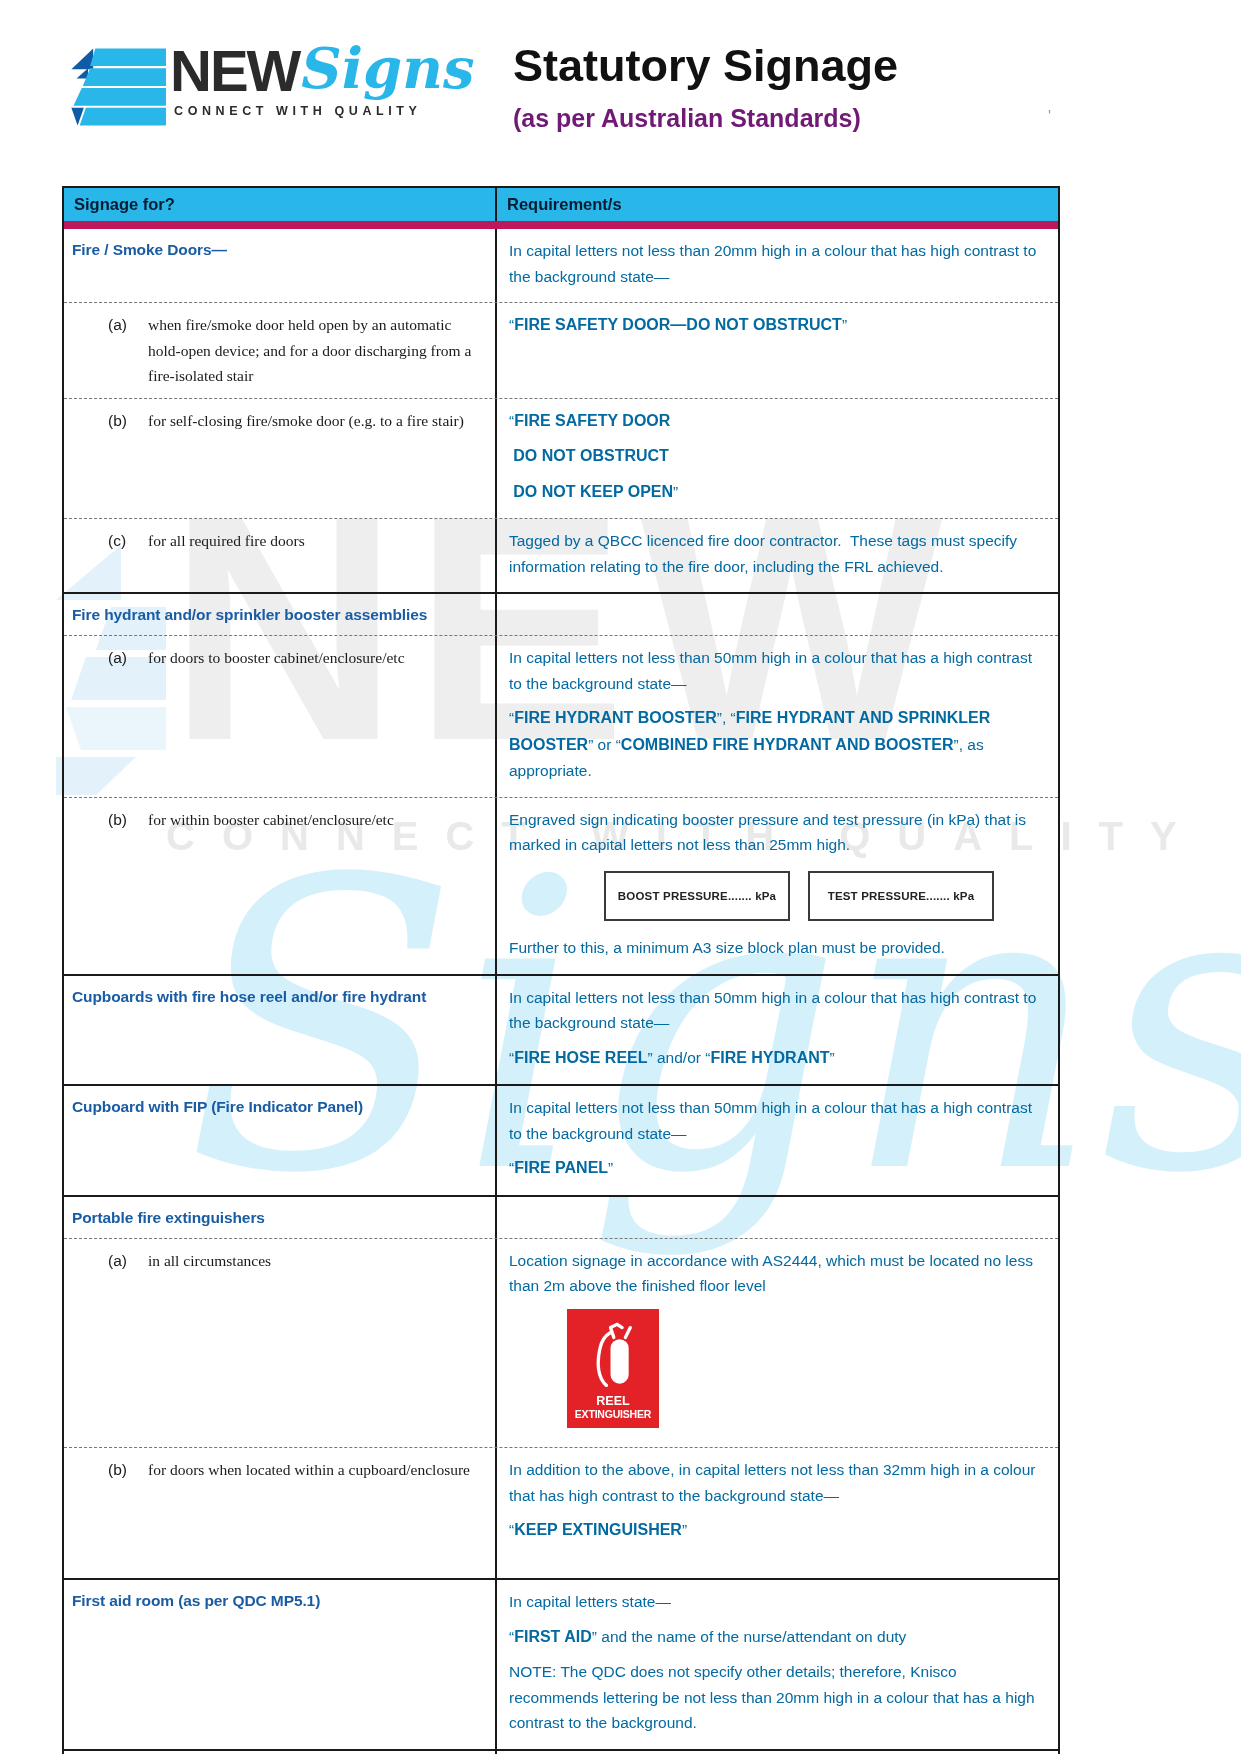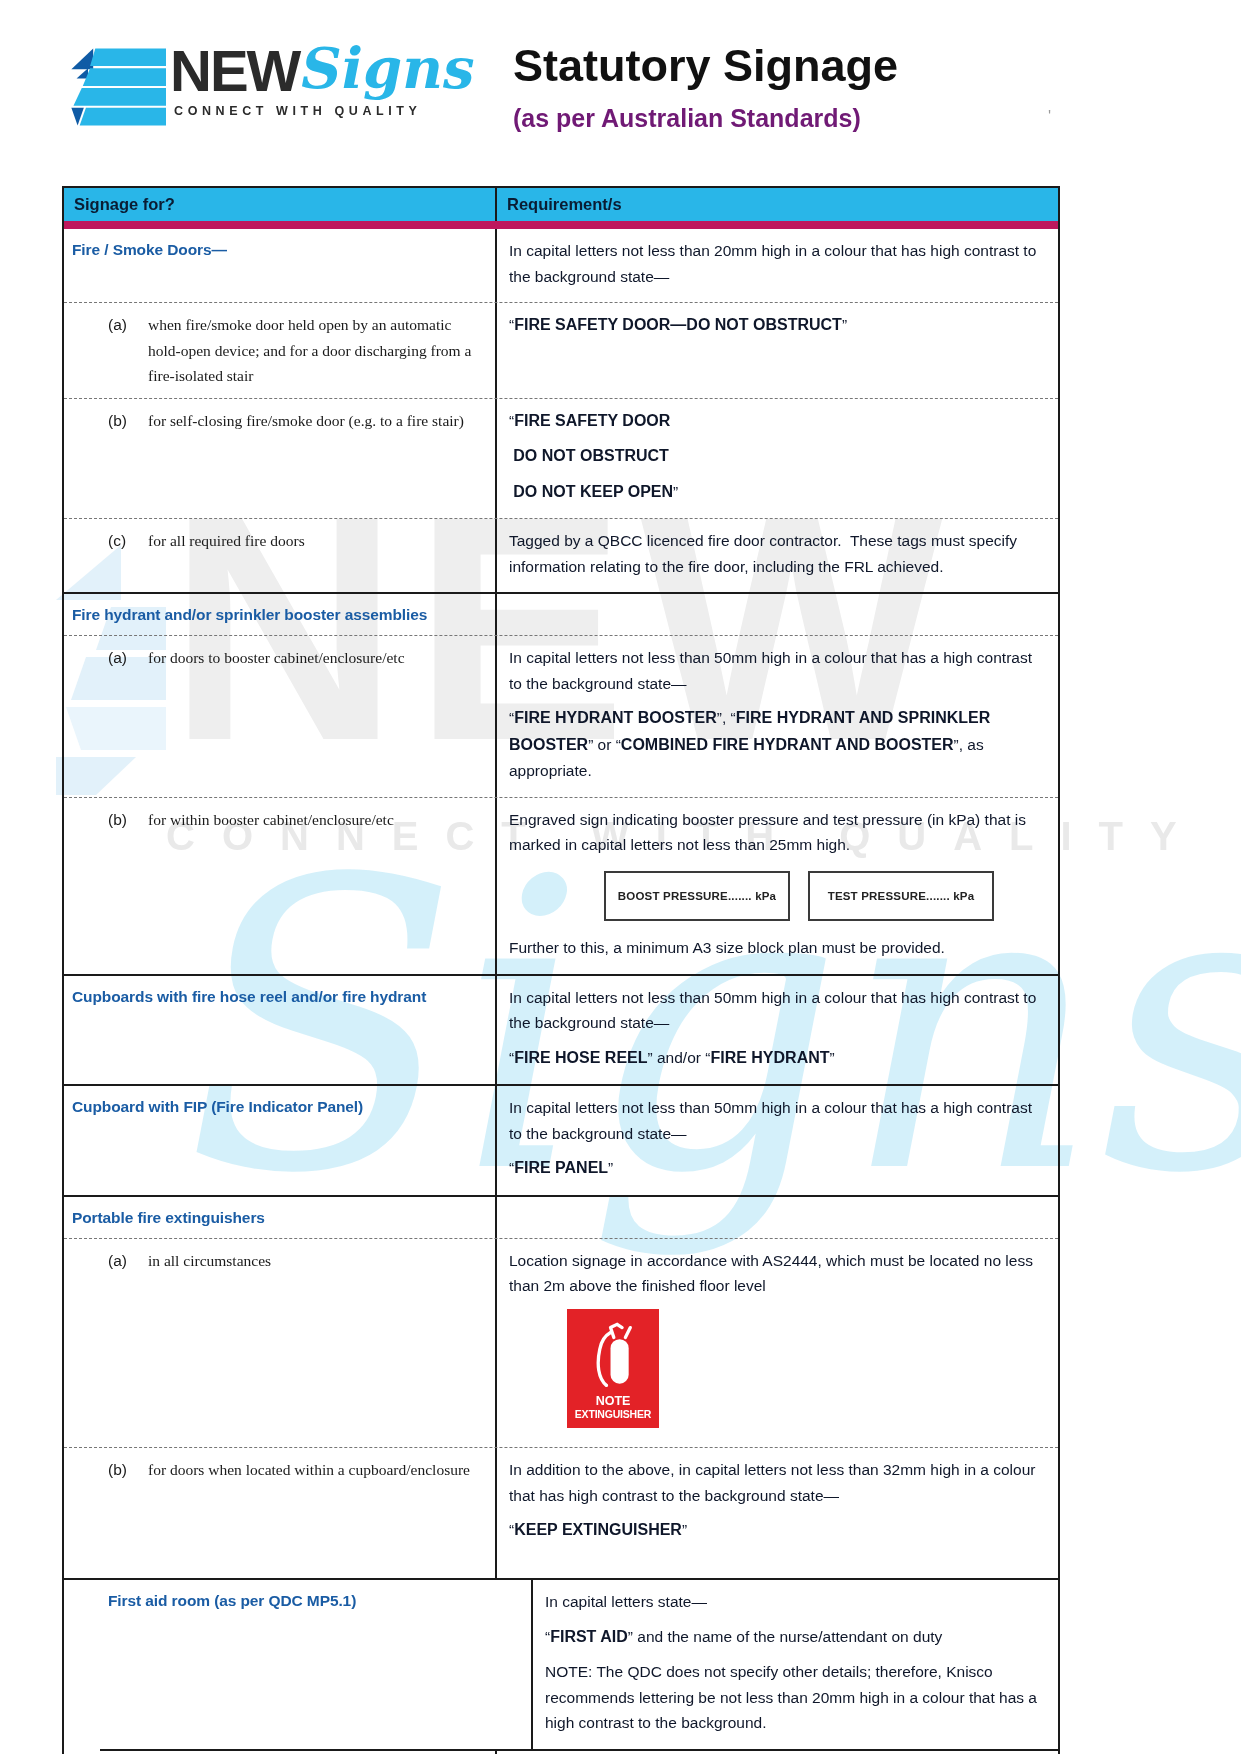--- a/index.html
+++ b/index.html
@@ -43,21 +43,21 @@
   .trow.solid{border-bottom:2px solid #1a1a1a;}
   .trow:last-child{border-bottom:none;}
   .left-cell{width:433px;flex:none;border-right:2px solid #1a1a1a;box-sizing:border-box;
              padding:9px 8px 9px 8px;}
   .right-cell{flex:1;padding:9px 12px;box-sizing:border-box;}
   .section-heading{color:#1A5CA4;font-weight:700;font-size:15.5px;letter-spacing:-0.1px;
              line-height:1.5;}
   .sub{display:flex;padding-left:36px;font-size:15.5px;line-height:1.65;}
   .sub-label{width:40px;flex:none;}
   .sub-text{flex:1;font-family:Liberation Serif, serif;}
-  .rp{margin:0 0 9px;white-space:pre-wrap;line-height:1.65;font-size:15.5px;color:#0f172a;}
+  .rp{margin:0 0 9px;white-space:pre-wrap;line-height:1.65;font-size:15.5px;color:#0369a1;}
   .rp:last-child{margin-bottom:4px;}
   .rp .b{font-weight:700;font-size:16px;}
   .pressure-boxes{display:flex;gap:18px;margin:13px 0 14px 95px;}
   .pressure-box{border:2px solid #3a3a3a;width:182px;height:46px;display:flex;
       align-items:center;justify-content:center;font-size:11.5px;font-weight:700;
       color:#222;letter-spacing:.2px;}
   .fx-sign{width:92px;margin:10px 0 10px 58px;background:#E32227;
       padding:12px 5px 8px;text-align:center;box-sizing:border-box;}
   .fx-label{color:#fff;font-weight:700;line-height:1.1;margin-top:4px;}
   .fx-l1{font-size:12.5px;}
@@ -69,21 +69,21 @@
   .tbody .trow:nth-child(3){min-height:112px;}
   .tbody .trow:nth-child(4){min-height:60px;}
   .tbody .trow:nth-child(5){min-height:40px;}
   .tbody .trow:nth-child(6){min-height:150px;}
   .tbody .trow:nth-child(7){min-height:172px;}
   .tbody .trow:nth-child(8){min-height:94px;}
   .tbody .trow:nth-child(9){min-height:108px;}
   .tbody .trow:nth-child(10){min-height:33px;}
   .tbody .trow:nth-child(11){min-height:207px;}
   .tbody .trow:nth-child(12){min-height:132px;}
-  .tbody .trow:nth-child(13){min-height:130px;margin-left:36px;}
+  .tbody .trow:nth-child(13){min-height:130px;}
   .tbody .trow:nth-child(14){min-height:108px;}
 </style>
 </head>
 <body>
 
 <div class="page">
 
   <div class="watermark">
     <svg class="wm-chevron" width="140" height="250" viewBox="0 0 140 250">
       <polygon points="95,0 30,55 95,55" fill="#e2f1fa"></polygon>
@@ -237,21 +237,21 @@
               <span class="sub-text">in all circumstances</span>
             </div>
           </div>
           <div class="cell right-cell">
             <p class="rp"><span>Location signage in accordance with AS2444, which must be located no less than 2m above the finished floor level</span></p>
             <div class="fx-sign"><svg viewBox="0 0 60 80" width="50" height="66">
                 <path d="M22,78 C12,70 10,52 14,34 C16,24 20,18 27,14" fill="none" stroke="#fff" stroke-width="4" stroke-linecap="round"></path>
                 <rect x="27" y="22" width="22" height="54" rx="11" fill="#fff"></rect>
                 <path d="M31,20 L27,8 M45,20 L51,8 M27,8 L35,4 L41,8" stroke="#fff" stroke-width="4" fill="none" stroke-linecap="round"></path>
               </svg><div class="fx-label">
-                <div class="fx-l1">NOTE</div>
+                <div class="fx-l1">REEL</div>
                 <div class="fx-l2">EXTINGUISHER</div>
               </div></div>
           </div>
         </div>
         <div class="trow solid">
           <div class="cell left-cell">
             <div class="sub">
               <span class="sub-label">(b)</span>
               <span class="sub-text">for doors when located within a cupboard/enclosure</span>
             </div>

